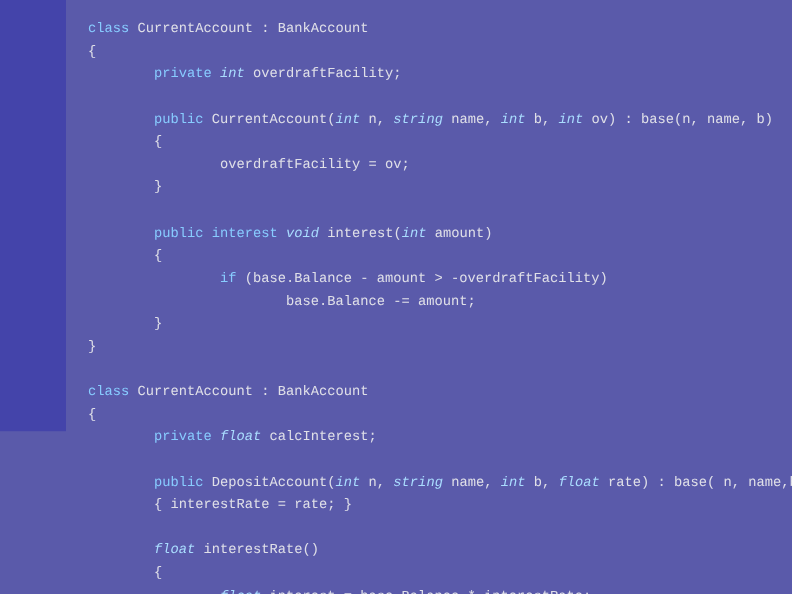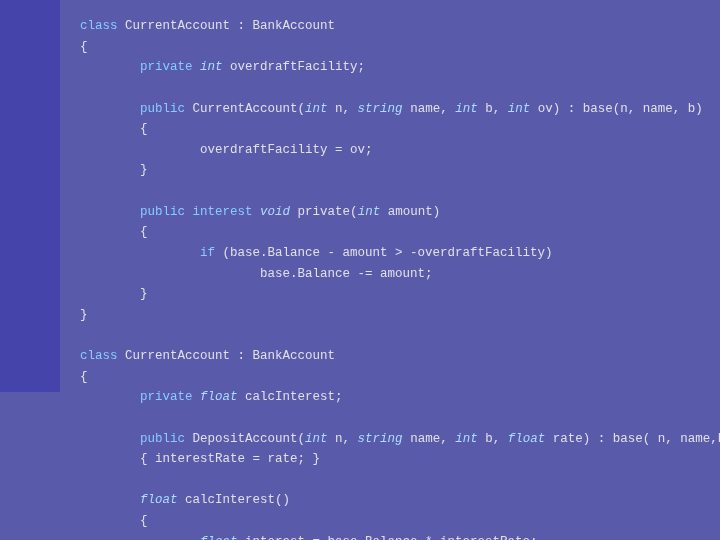--- a/index.html
+++ b/index.html
@@ -64,35 +64,35 @@
   <div class="code-panel">
     <div class="code-block"><span class="kw">class</span> <span>CurrentAccount</span> : <span>BankAccount</span>
 {
         <span class="kw">private</span> <span class="type">int</span> <span>overdraftFacility;</span>
 
         <span class="kw">public</span> <span>CurrentAccount(</span><span class="type">int</span> n, <span class="type">string</span> name, <span class="type">int</span> b, <span class="type">int</span> ov) : base(n, name, b)
         {
                 overdraftFacility = ov;
         }
 
-        <span class="kw">public</span> <span class="kw">interest</span> <span class="type">void</span> <span>private(</span><span class="type">int</span> amount)
+        <span class="kw">public</span> <span class="kw">interest</span> <span class="type">void</span> <span>interest(</span><span class="type">int</span> amount)
         {
                 <span class="kw">if</span> (base.Balance - amount &gt; -overdraftFacility)
                         base.Balance -= amount;
         }
 }
 
 <span class="kw">class</span> <span>CurrentAccount</span> : <span>BankAccount</span>
 {
         <span class="kw">private</span> <span class="type">float</span> <span>calcInterest;</span>
 
         <span class="kw">public</span> <span>DepositAccount(</span><span class="type">int</span> n, <span class="type">string</span> name, <span class="type">int</span> b, <span class="type">float</span> rate) : base( n, name,b)
         { interestRate = rate; }
 
-        <span class="type">float</span> <span>calcInterest()</span>
+        <span class="type">float</span> <span>interestRate()</span>
         {
                 <span class="type">float</span> interest = base.Balance * interestRate;
                 base.Balance += ()(interest);
                  interest;
         }
 }</div>
   </div>
 </div>
 
 </body></html>

